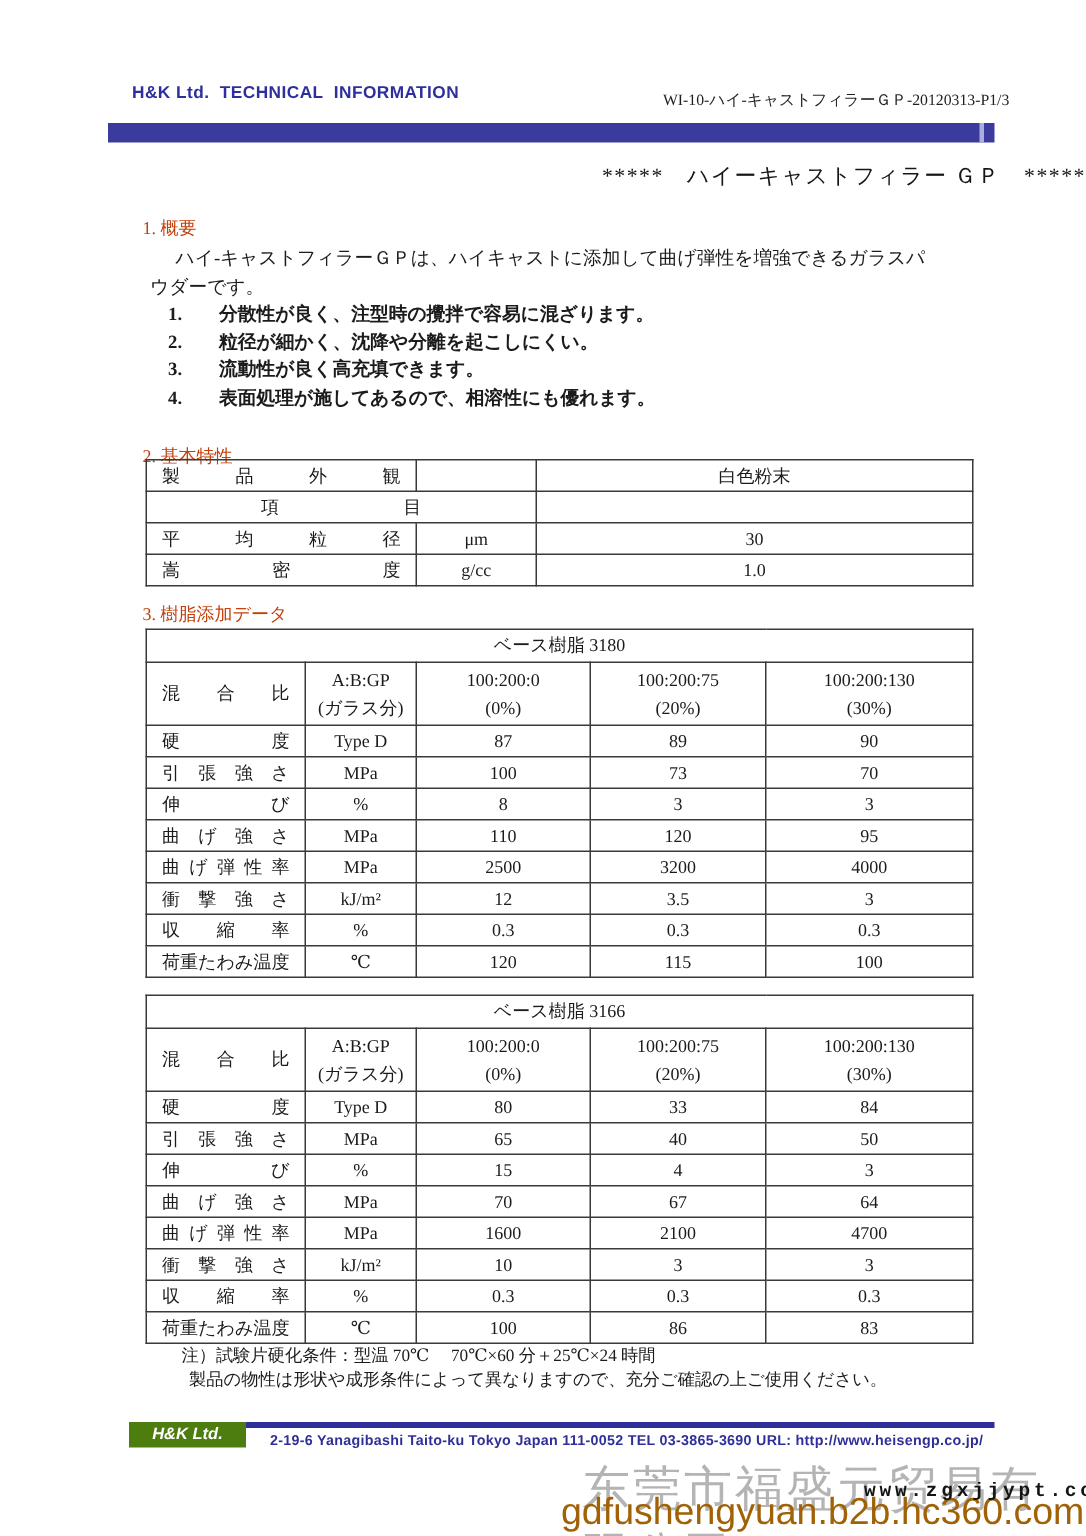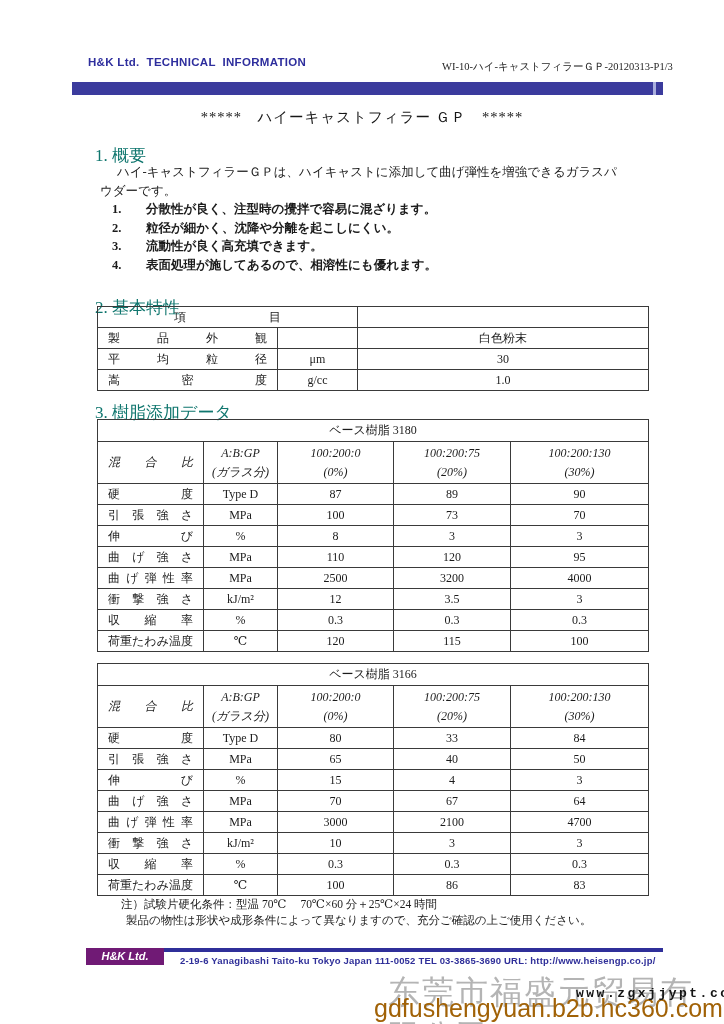--- a/index.html
+++ b/index.html
@@ -12,25 +12,25 @@
   .abs { position:absolute; }
 
   
   .hdr-left { left:88px; top:56px; font-family:"Liberation Sans","DejaVu Sans",sans-serif;
               font-weight:bold; font-size:11.5px; color:#2e2e9d; white-space:pre; letter-spacing:.3px; }
   .hdr-right { left:398px; top:60px; font-size:10.5px; color:#1f1f1f; white-space:pre;margin-left:44px; }
   .hdr-bar { left:72px; top:82px; width:591px; height:13px; background:#3b3b9d; }
   .hdr-bar .notch { position:absolute; right:7px; top:0; width:3px; height:13px; background:#a9aedd; }
 
   
-  .title { left:0; top:108px; width:724px; text-align:center; font-size:14.5px;
+  .title { left:0; top:108px; width:724px; text-align:right; font-size:14.5px;
            letter-spacing:1px; color:#161616; white-space:pre; }
 
   
-  .s-head { font-size:17px; color:#0f766e; }
+  .s-head { font-size:12px; color:#c2410c; }
   .s1h { left:95px; top:144px; }
   .s1p { left:100px; top:163px; width:566px; font-size:12.5px; line-height:18.5px; }
   .s1p .indent { text-indent:17px; }
   .s1list { left:112px; top:200px; font-size:12.5px; line-height:18.5px;font-weight:bold; }
   .s1list .num { display:inline-block; width:34px; }
 
   
   table { border-collapse:collapse; table-layout:fixed; }
   td { border:1px solid #3a3a3a; font-size:12px; color:#1b1b1b;
        text-align:center; vertical-align:middle; overflow:hidden; white-space:nowrap; }
@@ -42,30 +42,30 @@
   .t2 { left:97px; top:306px; width:551px; }
   .t2 tr { height:21px; }
   .t2 .item-head { text-align:justify; text-align-last:justify; padding:0 76px; }
 
   
   .s3h { left:95px; top:401px; }
   .t3 { left:97px; width:551px; }
   .t3a { top:419px; }
   .t3b { top:663px;padding-left:24px; }
   .t3 tr.title-row { height:22px; }
-  .t3 tr.mix-row { height:42px;font-style:italic; }
+  .t3 tr.mix-row { height:42px; }
   .t3 tr.data-row { height:21px;margin-top:28px; }
 
   
   .notes { left:121px; top:897px; font-size:11.5px; line-height:15.5px; color:#1b1b1b; }
   .notes .n2 { margin-left:5px; }
   .notes div { white-space:pre; }
 
   
-  .ft-box { left:86px; top:948px; width:78px; height:17px; background:#701a75;
+  .ft-box { left:86px; top:948px; width:78px; height:17px; background:#4d7c0f;
             color:#ffffff; font-family:"Liberation Sans","DejaVu Sans",sans-serif;
             font-weight:bold; font-style:italic; font-size:11px; text-align:center; line-height:17px; }
   .ft-bar { left:164px; top:948px; width:499px; height:4px; background:#2f2f99; }
   .ft-addr { left:180px; top:955px; font-family:"Liberation Sans","DejaVu Sans",sans-serif;
              font-weight:bold; font-size:9.5px; color:#2f2f99; letter-spacing:.2px; }
 
   
   .wm-cn  { left:388px; top:971px; font-family:"Liberation Sans","DejaVu Sans",sans-serif;
             font-size:32px; color:#b4b4b4; letter-spacing:2px; z-index:1; }
   .wm-gray{ left:374px; top:994px; font-family:"Liberation Sans","DejaVu Sans",sans-serif;
@@ -98,27 +98,27 @@
 
 <div class="abs s-head s2h">2. 基本特性</div>
 <table class="abs t2">
   <colgroup>
       <col style="width:180px">
       <col style="width:80px">
       <col style="width:291px">
     </colgroup>
   <tbody>
       <tr>
-    <td colspan="2" class="item-head">項目</td>
-    <td></td>
-  </tr>
-  <tr>
     <td class="jlabel">製品外観</td>
     <td></td>
     <td>白色粉末</td>
+  </tr>
+  <tr>
+    <td colspan="2" class="item-head">項目</td>
+    <td></td>
   </tr>
   <tr>
     <td class="jlabel">平均粒径</td>
     <td>μm</td>
     <td>30</td>
   </tr>
   <tr>
     <td class="jlabel">嵩密度</td>
     <td>g/cc</td>
     <td>1.0</td>
@@ -273,21 +273,21 @@
   <tr class="data-row">
     <td class="jlabel">曲げ強さ</td>
     <td>MPa</td>
     <td>70</td>
     <td>67</td>
     <td>64</td>
   </tr>
   <tr class="data-row">
     <td class="jlabel">曲げ弾性率</td>
     <td>MPa</td>
-    <td>3000</td>
+    <td>1600</td>
     <td>2100</td>
     <td>4700</td>
   </tr>
   <tr class="data-row">
     <td class="jlabel">衝撃強さ</td>
     <td>kJ/m²</td>
     <td>10</td>
     <td>3</td>
     <td>3</td>
   </tr>

